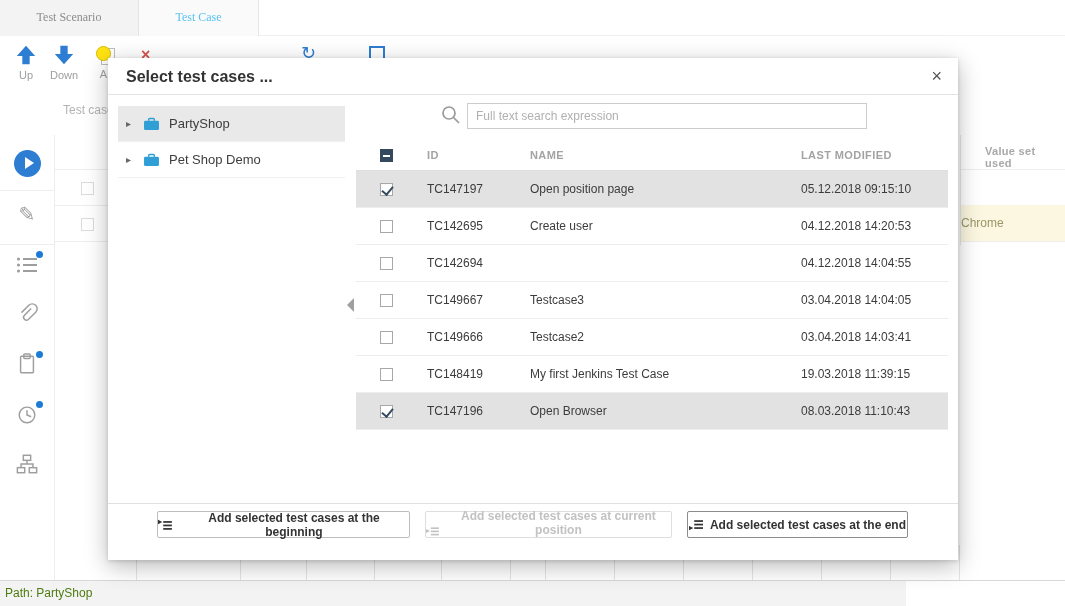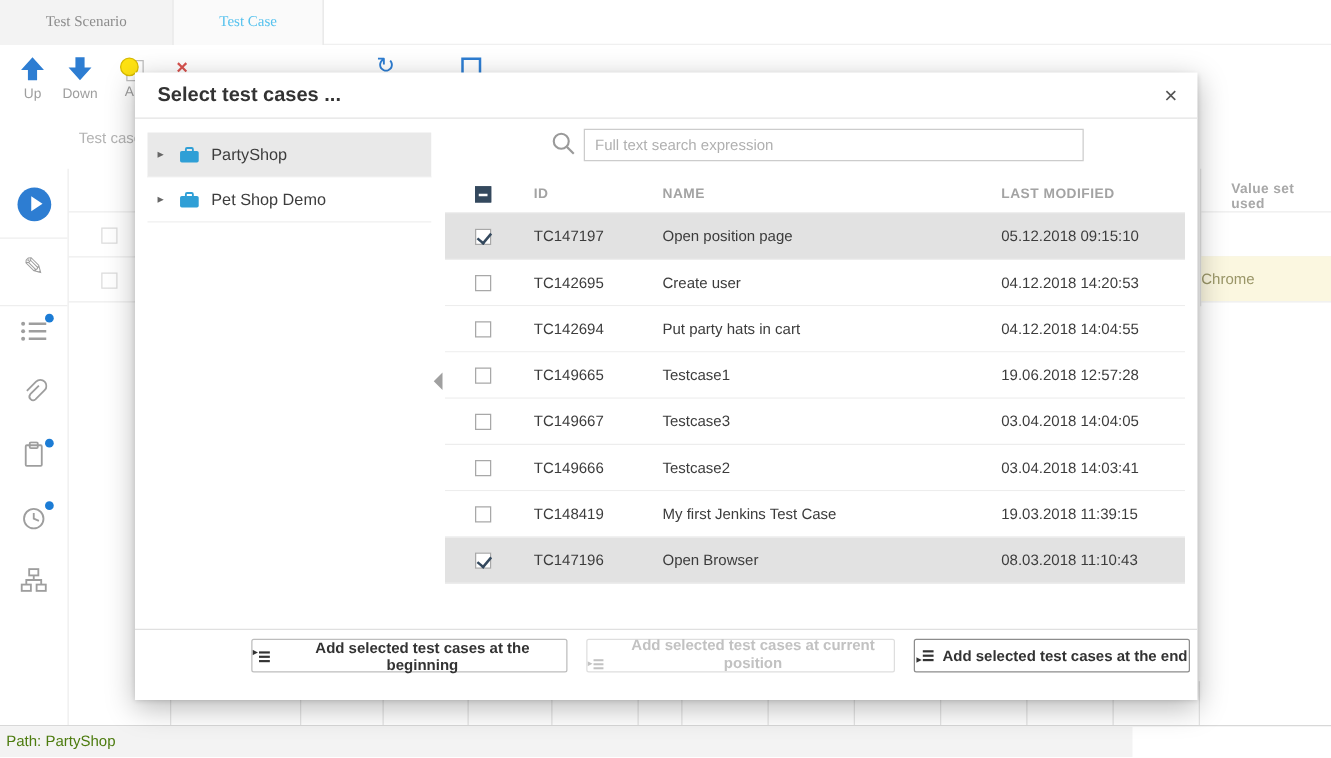--- a/index.html
+++ b/index.html
@@ -81,21 +81,21 @@
 
   .cb { position:absolute; left:24px; width:13px; height:13px; border:1px solid #a8a8a8; background:#fff; }
   .thead .cb { top:9px; } .trow .cb { top:12px; }
   .cb.ind { background:var(--checkbox-navy,#34495e); border-color:var(--checkbox-navy,#34495e); }
   .cb.ind::after { content:""; position:absolute; left:2px; top:4.5px; width:7px; height:2px; background:#fff; }
   .cb.checked::after { content:""; position:absolute; left:3px; top:0px; width:5px; height:9px;
                        border:solid var(--checkbox-navy,#34495e); border-width:0 2px 2px 0; transform:rotate(40deg); }
 
   .modal-footer { position:absolute; left:0; top:445px; width:100%; height:42px; border-top:1px solid #e0e0e0; }
   .fbtn { position:absolute; top:7px; height:27px; background:#fff; border:1px solid #bdbdbd; border-radius:2px;
-          font-family:inherit; font-size:12px; font-weight:bold; color:#333; display:flex; align-items:center; justify-content:center; gap:7px;margin-left:44px; }
+          font-family:inherit; font-size:12px; font-weight:bold; color:#333; display:flex; align-items:center; justify-content:center; gap:7px; }
   .fbtn .btn-ic { width:14px; height:12px; fill:currentColor; }
   .b1 { left:49px; width:253px; }
   .b2 { left:317px; width:247px; color:#c2c2c2; border-color:#dedede;align-items:flex-end; }
   .b3 { left:579px; width:221px; border-color:#8c8c8c; }
 </style>
 </head>
 <body>
 
 <div class="stage">
 
@@ -258,28 +258,21 @@
           </div>
           <div class="trow">
             <span class="cb"></span>
             <span class="cell c-id">TC142695</span>
             <span class="cell c-name">Create user</span>
             <span class="cell c-date">04.12.2018 14:20:53</span>
           </div>
           <div class="trow">
             <span class="cb"></span>
             <span class="cell c-id">TC142694</span>
-            <span class="cell c-name">Put party hats in cart</span>
             <span class="cell c-date">04.12.2018 14:04:55</span>
-          </div>
-          <div class="trow">
-            <span class="cb"></span>
-            <span class="cell c-id">TC149665</span>
-            <span class="cell c-name">Testcase1</span>
-            <span class="cell c-date">19.06.2018 12:57:28</span>
           </div>
           <div class="trow">
             <span class="cb"></span>
             <span class="cell c-id">TC149667</span>
             <span class="cell c-name">Testcase3</span>
             <span class="cell c-date">03.04.2018 14:04:05</span>
           </div>
           <div class="trow">
             <span class="cb"></span>
             <span class="cell c-id">TC149666</span>

